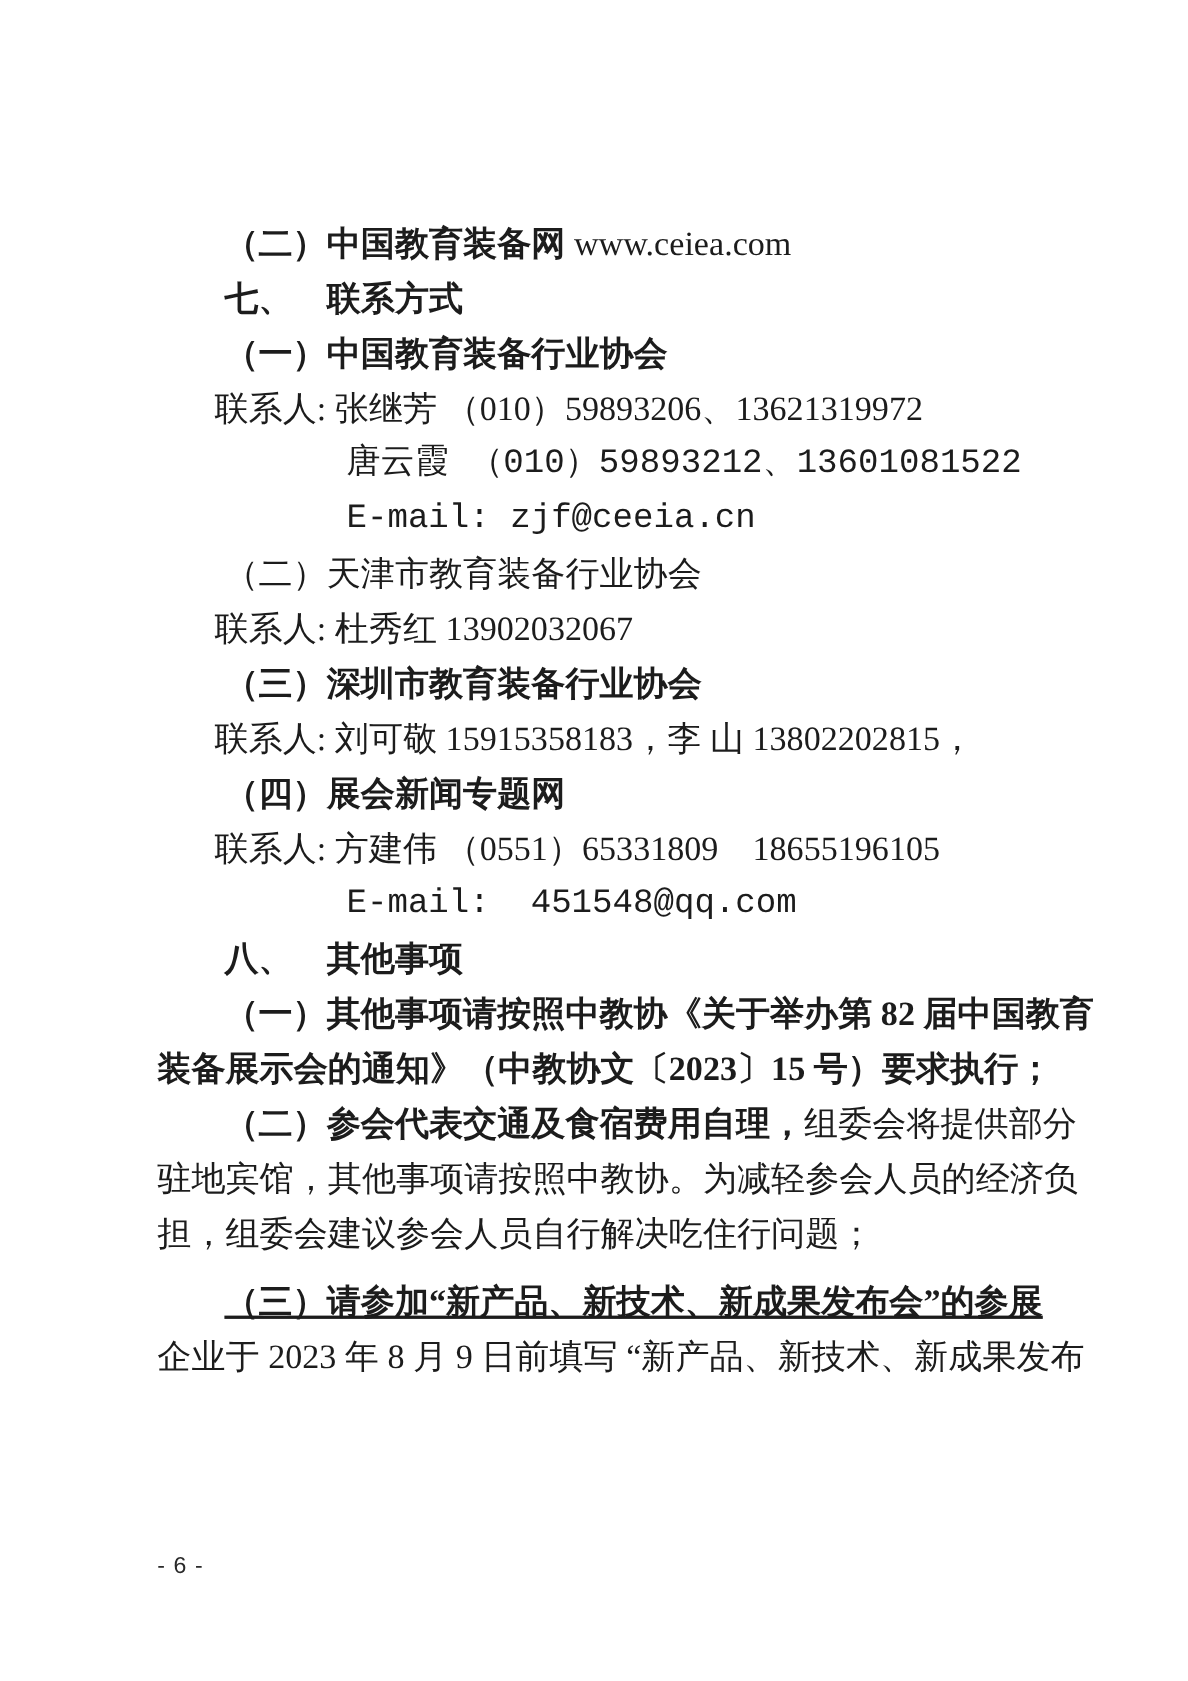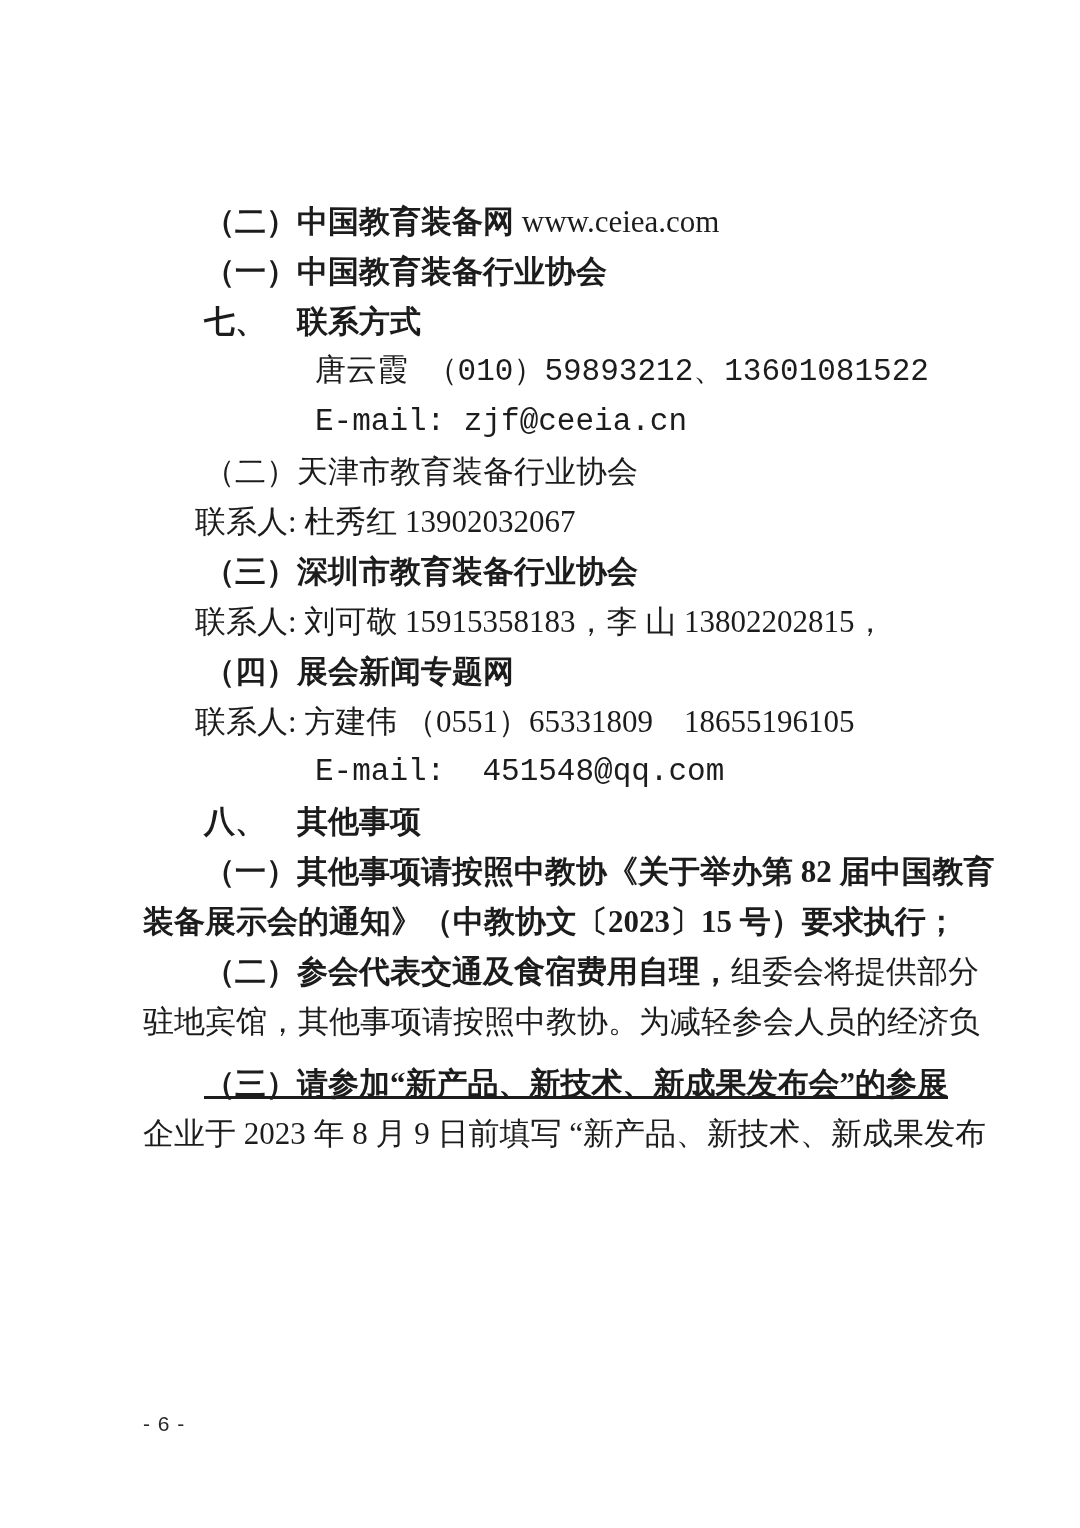--- a/index.html
+++ b/index.html
@@ -49,24 +49,25 @@
 </style>
 </head>
 <body>
 
 <div class="page">
   <div class="doc">
 
     <p class="line ind-a"><span class="b">（二）中国教育装备网 </span><span>www.ceiea.com</span></p>
 
 
+    <p class="line ind-a"><span class="b">七、　联系方式</span></p>
+
     <p class="line ind-a"><span class="b">（一）中国教育装备行业协会</span></p>
 
-    <p class="line ind-a"><span class="b">七、　联系方式</span></p>
-
+    <p class="line ind-b"><span>联系人: 张继芳 （010）59893206、13621319972</span></p>
 
     <p class="line ind-c"><span>唐云霞 （010）59893212、13601081522</span></p>
 
     <p class="line ind-c"><span>E-mail: zjf@ceeia.cn</span></p>
 
     <p class="line ind-a"><span>（二）天津市教育装备行业协会</span></p>
 
     <p class="line ind-b"><span>联系人: 杜秀红 13902032067</span></p>
 
     <p class="line ind-a"><span class="b">（三）深圳市教育装备行业协会</span></p>
@@ -82,20 +83,21 @@
     <p class="line ind-a"><span class="b">八、　其他事项</span></p>
 
     <p class="line ind-a"><span class="b">（一）其他事项请按照中教协《关于举办第 82 届中国教育</span></p>
 
     <p class="line ind-0"><span class="b">装备展示会的通知》（中教协文〔2023〕15 号）要求执行；</span></p>
 
     <p class="line ind-a"><span class="b">（二）参会代表交通及食宿费用自理，</span><span>组委会将提供部分</span></p>
 
     <p class="line ind-0"><span>驻地宾馆，其他事项请按照中教协。为减轻参会人员的经济负</span></p>
 
+    <p class="line ind-0"><span>担，组委会建议参会人员自行解决吃住行问题；</span></p>
 
     <p class="line ind-a gap-top"><span class="b">（三）请参加“新产品、新技术、新成果发布会”的参展</span></p>
 
     <p class="line ind-0"><span>企业于 2023 年 8 月 9 日前填写 “新产品、新技术、新成果发布</span></p>
 
   </div>
 
   <div class="page-number">- 6 -</div>
 </div>
 

